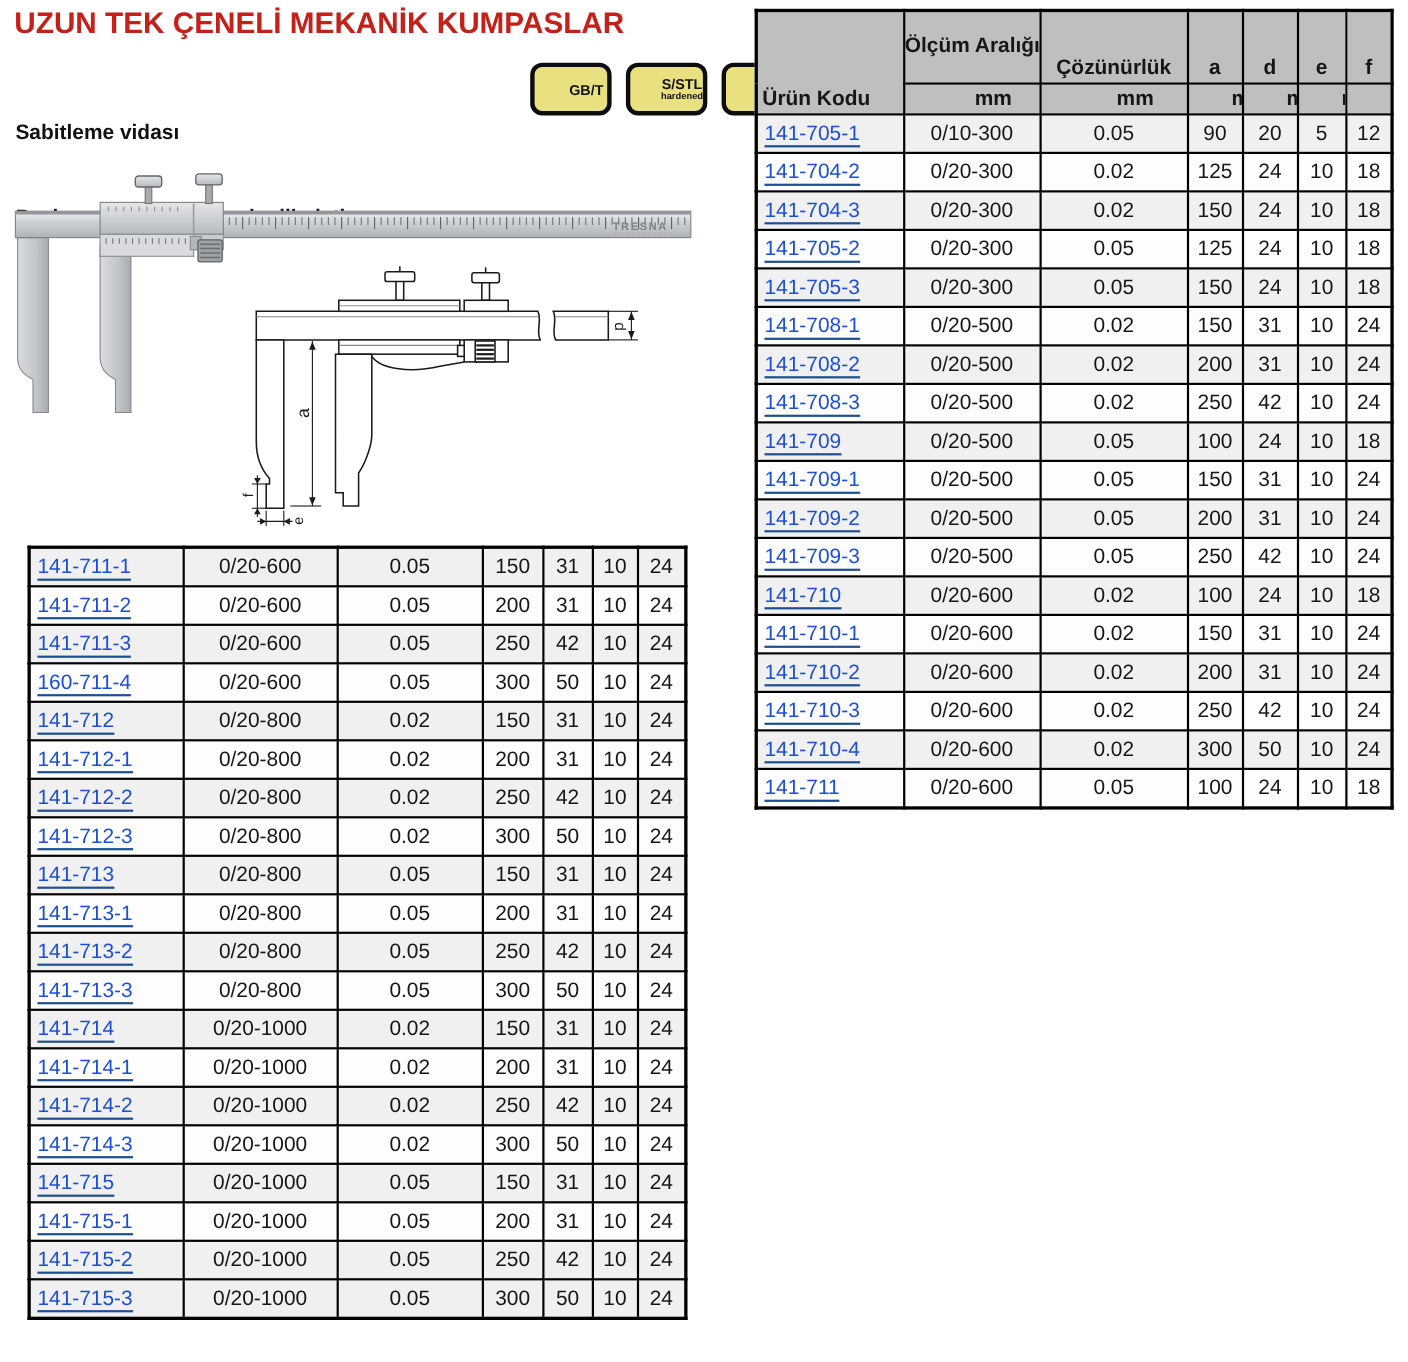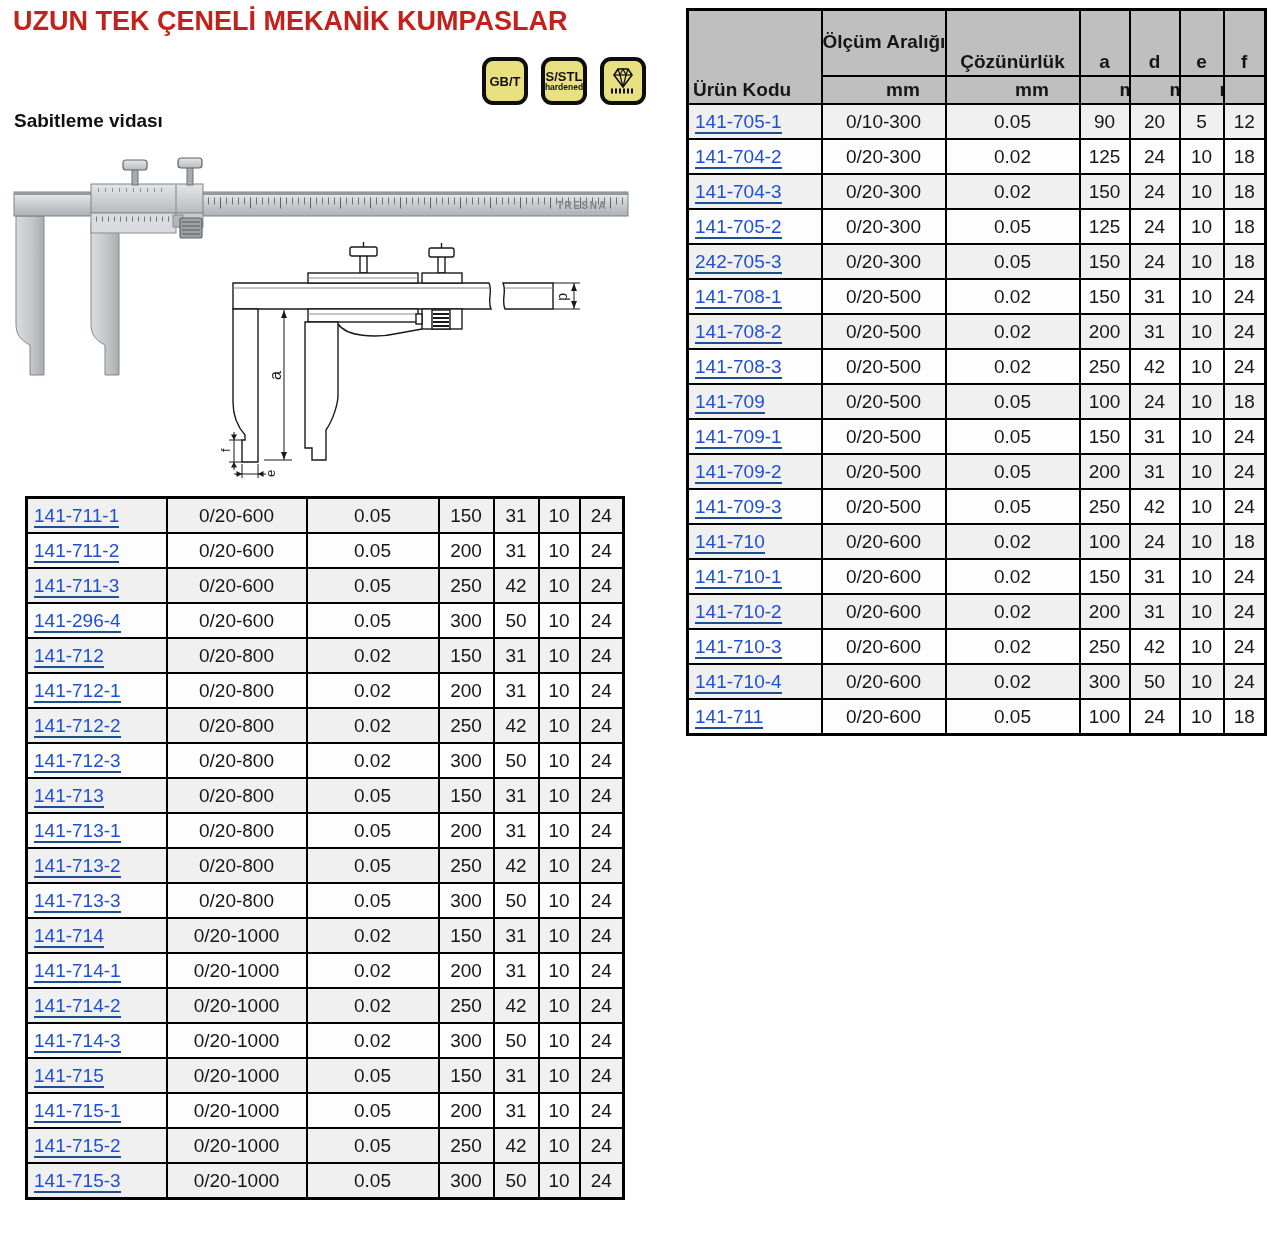--- a/index.html
+++ b/index.html
@@ -6,21 +6,21 @@
   #page{position:relative;width:1280px;height:1238px;background:#fff;overflow:hidden;
         font-family:"Liberation Sans","DejaVu Sans",sans-serif;}
 
   
   #title{position:absolute;left:13px;top:6px;font-size:27px;font-weight:bold;color:#c3211a;letter-spacing:0px;}
   #features{position:absolute;left:14px;top:56px;font-size:19px;font-weight:bold;color:#111;line-height:26px;white-space:pre;}
 
   
   #badges{position:absolute;left:482px;top:57px;display:flex;gap:13px;}
   .badge{width:38px;height:40px;background:#e9e180;border:4px solid #0d0d0d;border-radius:11px;
-         display:flex;flex-direction:column;align-items:center;justify-content:center;color:#111;}
+         display:flex;flex-direction:column;align-items:center;justify-content:center;color:#111;padding-left:28px;}
   .badge .b1{font-size:13px;font-weight:bold;line-height:13px;}
   .badge .b2{font-size:8.5px;font-weight:bold;line-height:9px;}
 
   
   #figure{position:absolute;left:8px;top:152px;}
 
   
   table.spec{border-collapse:collapse;table-layout:fixed;background:#fff;
              font-size:19px;color:#161616;}
   table.spec td,table.spec th{border:2px solid #000;height:33px;padding:0;text-align:center;
@@ -226,21 +226,21 @@
         <tr>
           <td class="code"><a>141-711-3</a></td>
           <td>0/20-600</td>
           <td>0.05</td>
           <td>250</td>
           <td>42</td>
           <td>10</td>
           <td>24</td>
         </tr>
         <tr>
-          <td class="code"><a>141-296-4</a></td>
+          <td class="code"><a>160-711-4</a></td>
           <td>0/20-600</td>
           <td>0.05</td>
           <td>300</td>
           <td>50</td>
           <td>10</td>
           <td>24</td>
         </tr>
         <tr>
           <td class="code"><a>141-712</a></td>
           <td>0/20-800</td>
@@ -448,21 +448,21 @@
         <tr>
           <td class="code"><a>141-705-2</a></td>
           <td>0/20-300</td>
           <td>0.05</td>
           <td>125</td>
           <td>24</td>
           <td>10</td>
           <td>18</td>
         </tr>
         <tr>
-          <td class="code"><a>242-705-3</a></td>
+          <td class="code"><a>141-705-3</a></td>
           <td>0/20-300</td>
           <td>0.05</td>
           <td>150</td>
           <td>24</td>
           <td>10</td>
           <td>18</td>
         </tr>
         <tr>
           <td class="code"><a>141-708-1</a></td>
           <td>0/20-500</td>

